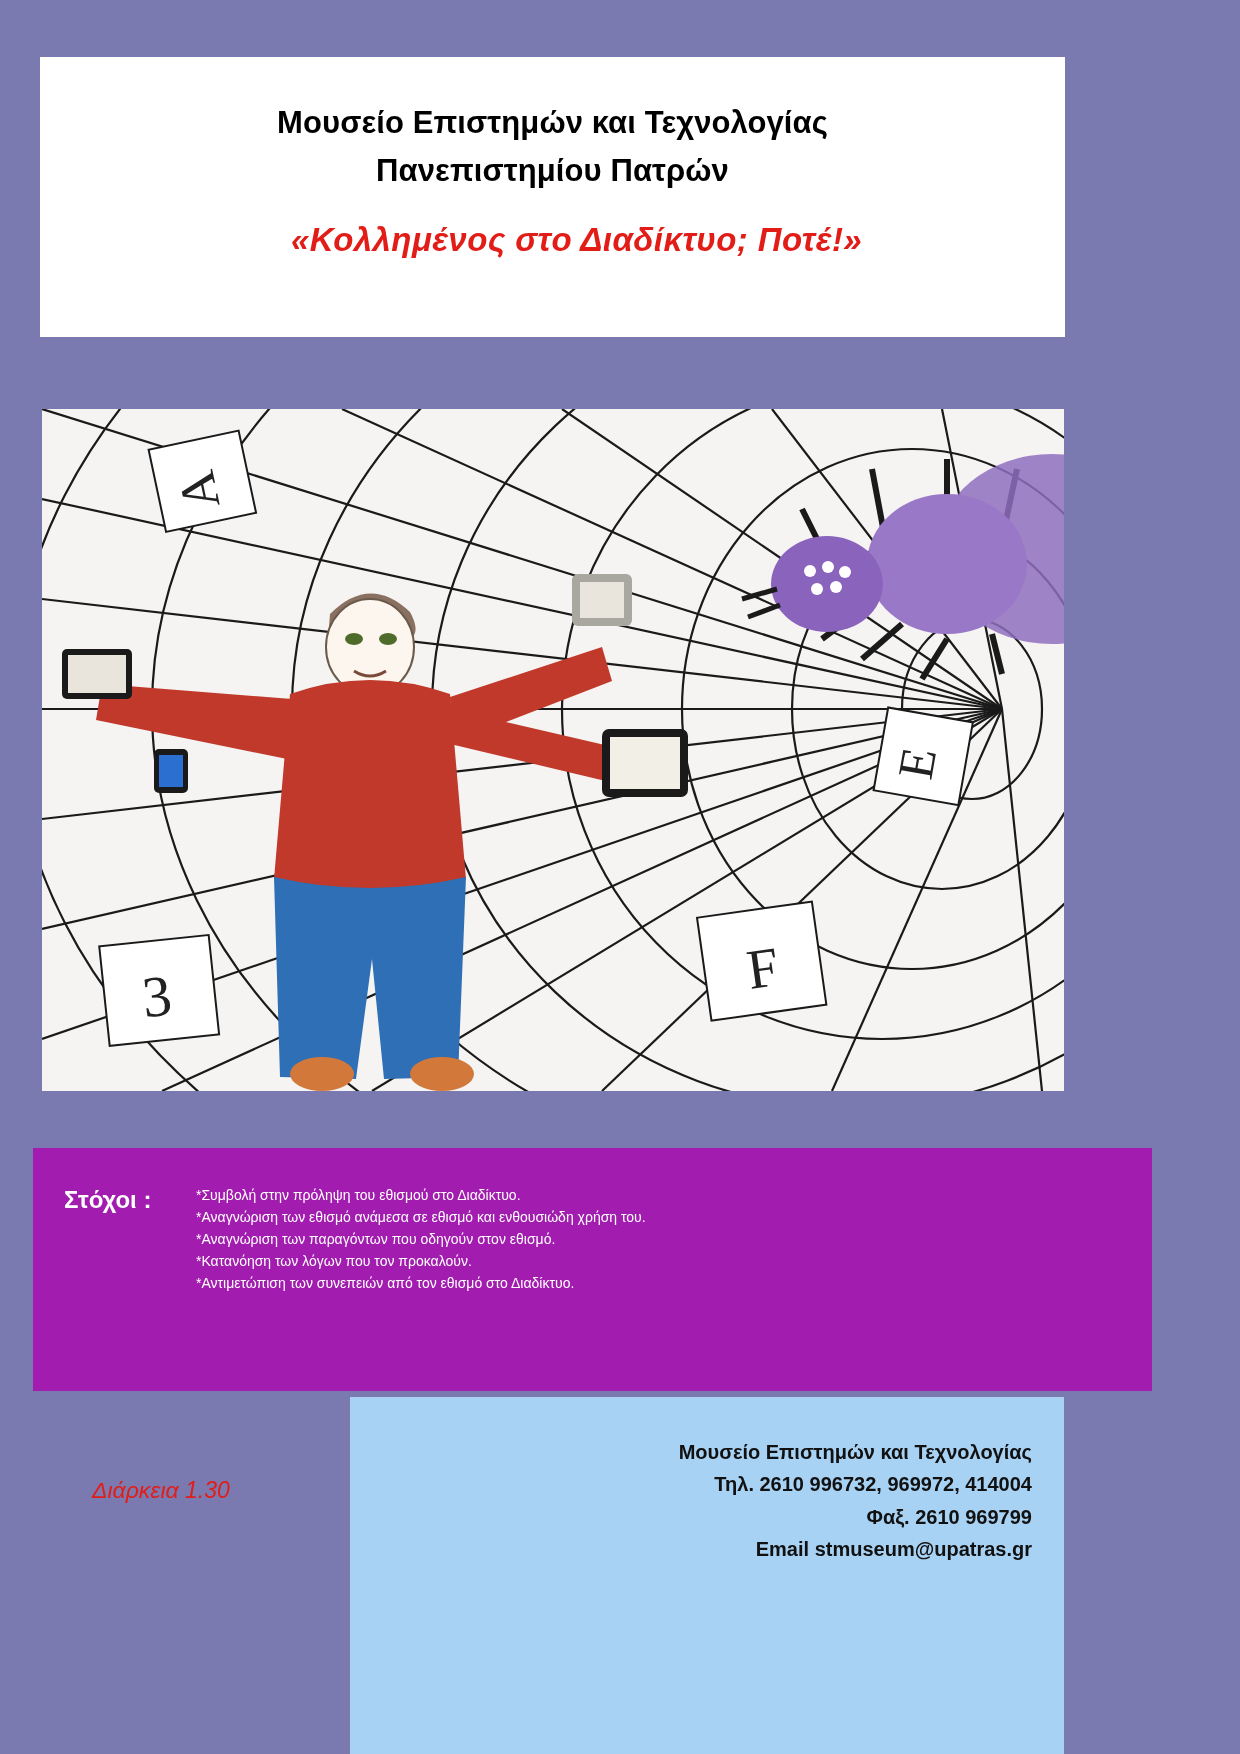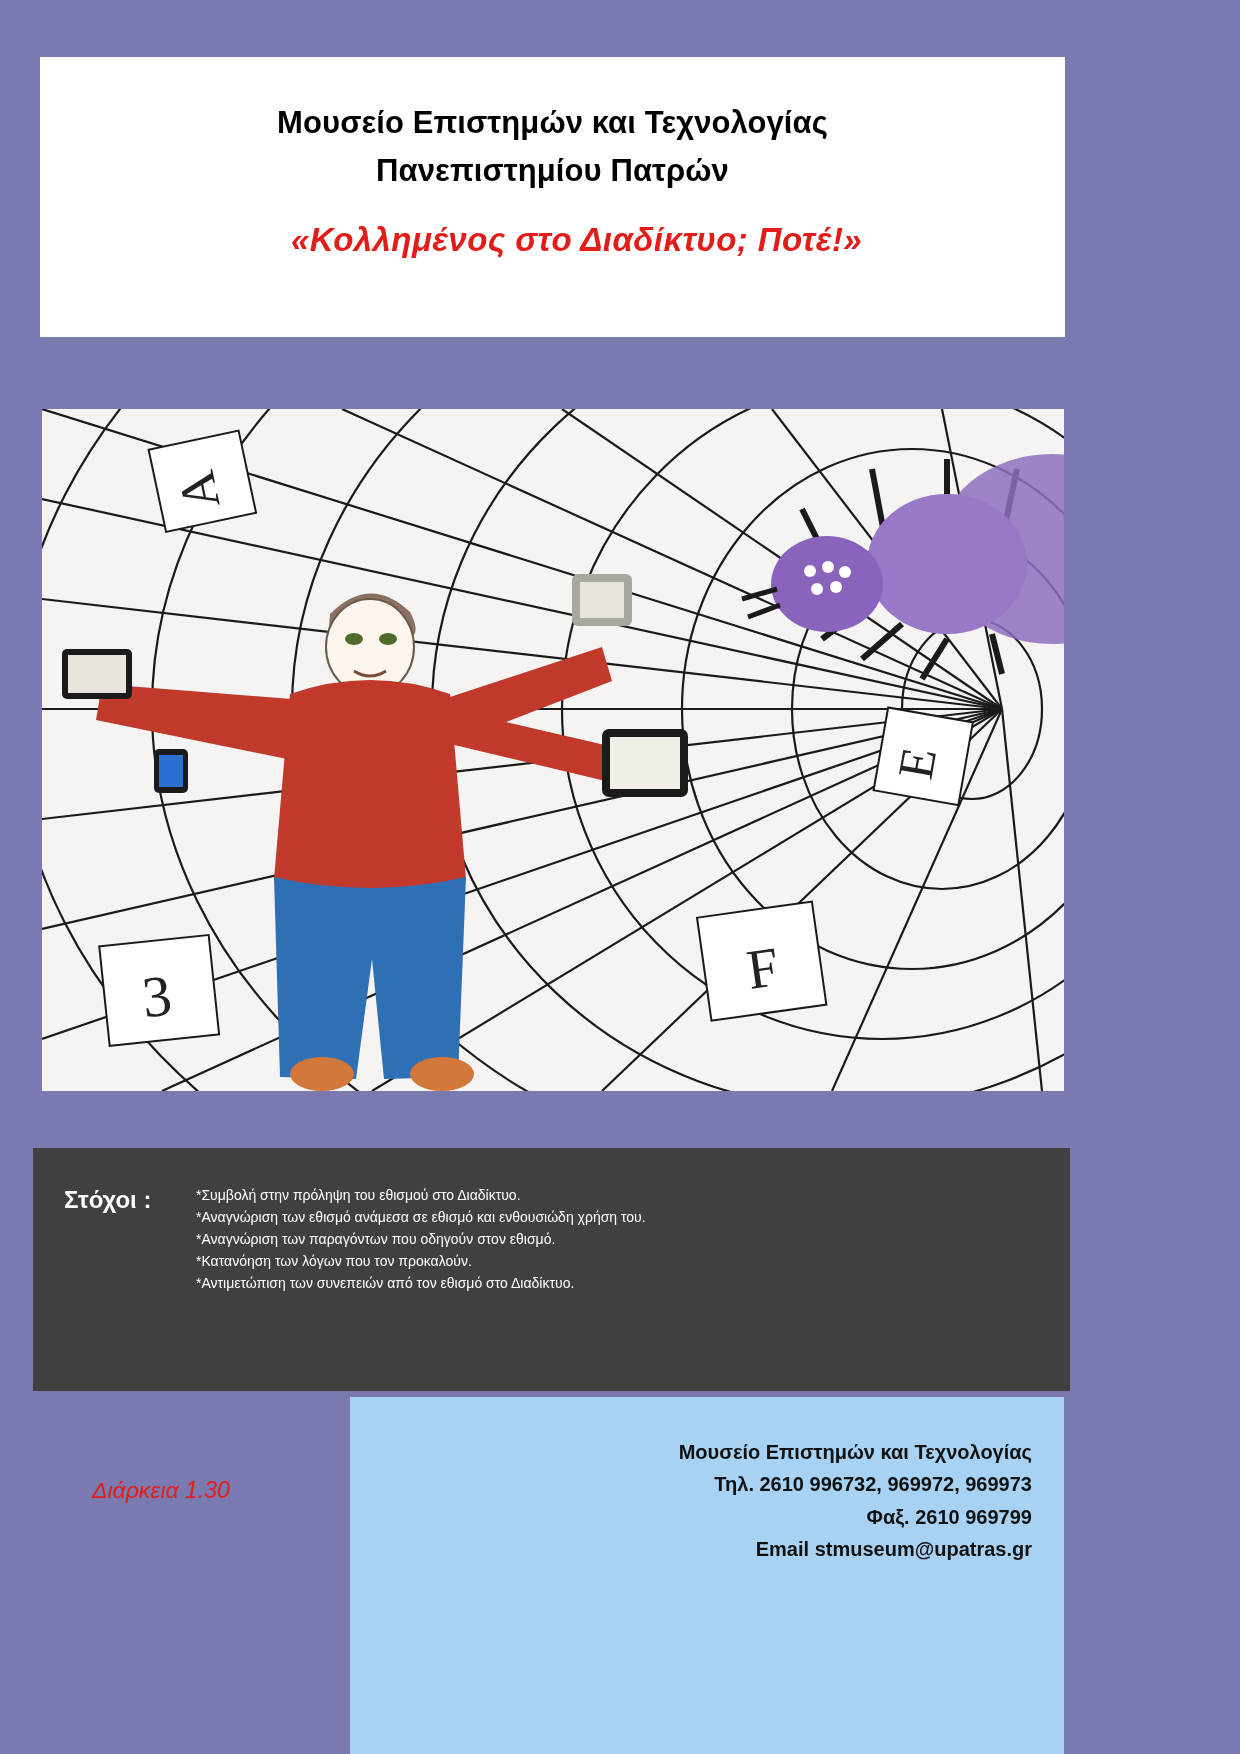--- a/index.html
+++ b/index.html
@@ -65,23 +65,23 @@
     overflow: hidden;
   }
   .illustration svg {
     display: block;
   }
   
   .goals {
     position: absolute;
     left: 33px;
     top: 1148px;
-    width: 1037px;
+    width: 1119px;
     height: 243px;
-    background: #404040;
+    background: #a21caf;
     box-sizing: border-box;
     padding-left: 41px;
   }
   .goals-label {
     position: absolute;
     left: 31px;
     top: 38px;
     font-size: 24px;
     font-weight: bold;
     color: #ffffff;
@@ -263,18 +263,18 @@
       <div>*Αναγνώριση των παραγόντων που οδηγούν στον εθισμό.</div>
       <div>*Κατανόηση των λόγων που τον προκαλούν.</div>
       <div>*Αντιμετώπιση των συνεπειών από τον εθισμό στο Διαδίκτυο.</div>
     </div>
   </div>
 
   <div class="duration">Διάρκεια  1.30</div>
 
   <div class="contact">
     <div>Μουσείο Επιστημών και Τεχνολογίας</div>
-    <div>Τηλ. 2610 996732, 969972, 969973</div>
+    <div>Τηλ. 2610 996732, 969972, 414004</div>
     <div>Φαξ. 2610 969799</div>
     <div>Email stmuseum@upatras.gr</div>
   </div>
 
 </div>
 
 </body></html>

